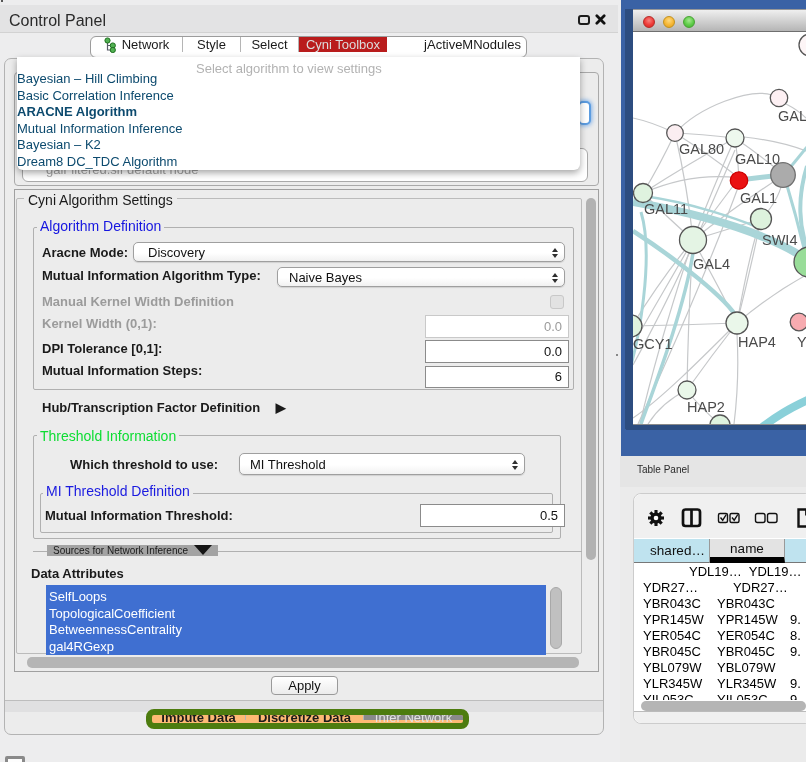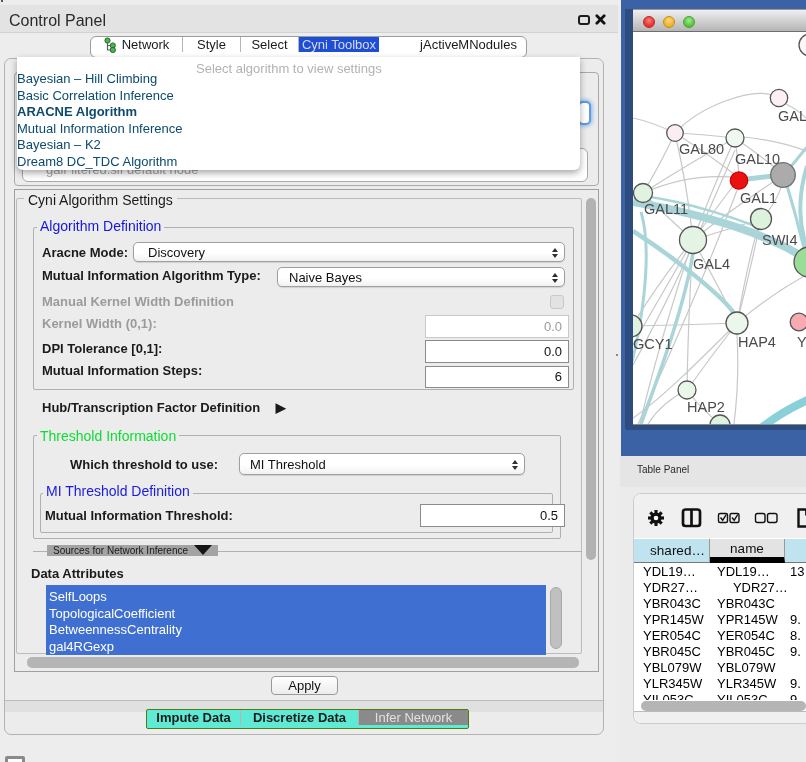--- a/index.html
+++ b/index.html
@@ -29,21 +29,21 @@
   <div style="width:92px;display:flex;align-items:center;justify-content:center;border-right:1px solid #b5b5b5;">
     <svg width="13" height="16" viewBox="0 0 13 16" style="margin-right:5px;">
       <path d="M3.5,4 V13 H8 M3.5,8.5 H8" fill="none" stroke="#5a5a6a" stroke-width="1.2"></path>
       <circle cx="3.5" cy="3.5" r="2.6" fill="#52b152" stroke="#1e7020" stroke-width="1"></circle>
       <circle cx="8.8" cy="8.5" r="2.6" fill="#52b152" stroke="#1e7020" stroke-width="1"></circle>
       <circle cx="8.8" cy="13" r="2.6" fill="#52b152" stroke="#1e7020" stroke-width="1"></circle>
     </svg>
     Network</div>
   <div style="width:58px;display:flex;align-items:center;justify-content:center;border-right:1px solid #b5b5b5;">Style</div>
   <div style="width:58px;display:flex;align-items:center;justify-content:center;border-right:1px solid #b5b5b5;">Select</div>
-  <div style="width:80px;display:flex;align-items:center;justify-content:center;background:#1d4ed8;color:#dcdcdc;">Cyni Toolbox</div>
+  <div style="width:88px;display:flex;align-items:center;justify-content:center;background:#b91c1c;color:#dcdcdc;">Cyni Toolbox</div>
   <div style="flex:1;display:flex;align-items:center;justify-content:center;margin-left:32px;">jActiveMNodules</div>
 </div>
 
 <div class="abs" style="left:14px;top:72px;width:585px;height:114px;background:#ececec;border:1px solid #a9a9a9;border-radius:4px;"></div>
 
 <div class="abs" style="left:22px;top:148px;width:566px;height:34px;background:#fff;border:1px solid #a9a9a9;border-radius:6px;"></div>
 <div class="abs" style="left:46px;top:162px;font-size:13px;color:#a3a3a3;">galFiltered.sif default node</div>
 
 <div class="abs" style="left:578px;top:101px;width:13px;height:24px;background:#fff;border:2px solid #5c9ce0;border-radius:5px;box-shadow:0 0 4px 1px #7fb0e8;"></div>
 
@@ -110,21 +110,21 @@
 <div class="abs" style="left:46px;top:585px;width:500px;height:70px;background:#3f6fd1;color:#fff;font-size:13px;line-height:16.6px;padding:4px 0 0 3px;overflow:hidden;">
 SelfLoops<br>TopologicalCoefficient<br>BetweennessCentrality<br>gal4RGexp
 </div>
 <div class="abs" style="left:550px;top:587px;width:12px;height:62px;background:#c0c0c0;border:1px solid #a8a8a8;border-radius:6px;"></div>
 
 <div class="abs" style="left:271px;top:676px;width:67px;height:19px;background:linear-gradient(#ffffff,#ececec);border:1px solid #9a9a9a;border-radius:4px;text-align:center;font-size:13px;color:#111;line-height:18px;">Apply</div>
 
 <div class="abs" style="left:5px;top:700px;width:598px;height:1px;background:#bdbdbd;"></div>
 <div class="abs" style="left:5px;top:701px;width:598px;height:11px;background:#e0e0e1;"></div>
 
-<div class="abs" style="left:146px;top:709px;width:323px;height:20px;background:#5eead4;border:1px solid #4d7c0f;border-radius:2px;overflow:hidden;display:flex;font-size:13px;font-weight:bold;color:#1a1a1a;padding-bottom:3px;">
+<div class="abs" style="left:146px;top:709px;width:323px;height:20px;background:#fdba74;border:6px solid #4d7c0f;border-radius:8px;overflow:hidden;display:flex;font-size:13px;font-weight:bold;color:#1a1a1a;padding-bottom:3px;">
   <div style="width:94px;display:flex;align-items:center;justify-content:center;border-right:1px solid #b5b5b5;">Impute Data</div>
   <div style="width:118px;display:flex;align-items:center;justify-content:center;border-right:1px solid #b5b5b5;">Discretize Data</div>
   <div style="flex:1;display:flex;align-items:center;justify-content:center;background:#8a8a8a;color:#e2e2e2;font-weight:normal;">Infer Network</div>
 </div>
 
 <div class="abs" style="left:5px;top:756px;width:20px;height:14px;border:3px solid #8a8a8a;background:#fdfdfd;border-radius:2px;"></div>
 
 <div class="abs" style="left:616px;top:354px;width:2px;height:2px;background:#888;"></div>
 
 <div class="abs" style="left:621px;top:0;width:185px;height:456px;background:#3a62a5;"></div>
@@ -262,21 +262,21 @@
   <path d="M166,1.5 v5 h5" fill="none" stroke="#111" stroke-width="1.8"></path>
 </svg>
 
 <div class="abs" style="left:634px;top:539px;width:172px;height:24px;display:flex;font-size:13.5px;color:#111;">
   <div style="width:76px;background:#bfe3ef;border-right:1px solid #999;border-bottom:1px solid #777;display:flex;align-items:center;justify-content:center;text-indent:12px;">shared…</div>
   <div style="width:75px;background:#e3e3e3;border-right:1px solid #999;border-bottom:6px solid #000000;display:flex;align-items:center;justify-content:center;">name</div>
   <div style="flex:1;background:#bfe3ef;border-bottom:1px solid #777;"></div>
 </div>
 
 <div class="abs" style="left:634px;top:564px;width:172px;height:136px;overflow:hidden;font-size:13px;color:#000;">
-  <div style="display:flex;height:16px;line-height:16px;">
+  <div style="display:flex;height:16px;line-height:16px;padding-left:46px;">
       <div style="width:76px;padding-left:9px;">YDL19…</div>
       <div style="width:75px;padding-left:7px;">YDL19…</div>
       <div style="padding-left:5px;">13</div>
     </div>
   <div style="display:flex;height:16px;line-height:16px;gap:28px;">
       <div style="width:76px;padding-left:9px;">YDR27…</div>
       <div style="width:75px;padding-left:7px;">YDR27…</div>
       <div style="padding-left:5px;">12</div>
     </div>
   <div style="display:flex;height:16px;line-height:16px;">

